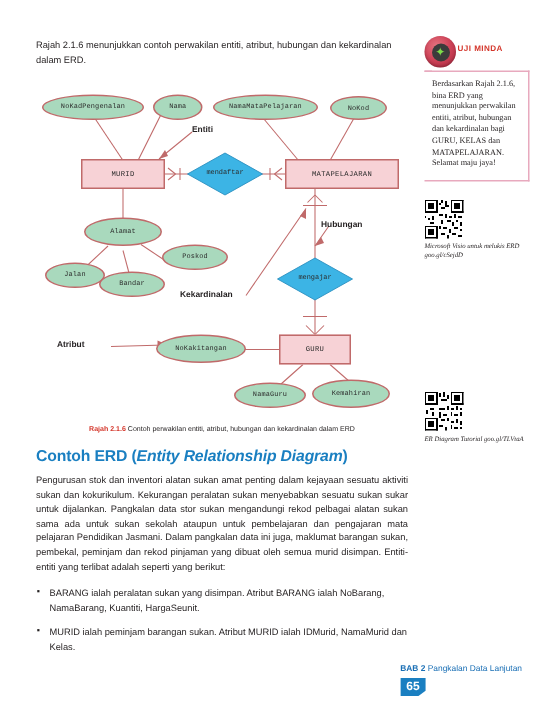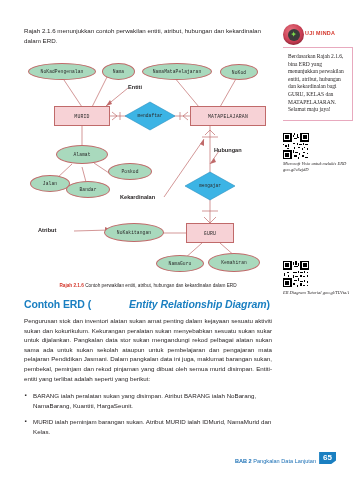--- a/index.html
+++ b/index.html
@@ -101,21 +101,21 @@
   }
 
   
   .section-head {
     margin-top: 10px;
     font-size: 10.5px;
     font-weight: bold;
     color: #1a7fc1;
     letter-spacing: -0.1px;
   }
-  .section-head em { font-style: italic; margin-left: 38px; }
+  .section-head em { font-style: italic; }
 
   
   .body-para {
     margin-top: 6px;
     font-size: 6.2px;
     line-height: 9.6px;
     text-align: justify;
     color: #231f20;
   }
 
@@ -222,25 +222,26 @@
     font-family: "Liberation Serif", serif;
     font-style: italic;
     font-size: 4.5px;
     line-height: 6px;
     color: #231f20;
   }
 
   
   #footer {
     position: absolute;
-    right: 24px;
+    right: 12px;
     bottom: 16px;
     display: flex;
-    align-items: flex-end;
+    align-items: flex-start;
     gap: 3px;
+    flex-direction: column;
   }
   .footer-text {
     font-size: 5.6px;
     color: #1a6fb5;
   }
   .footer-text b { font-weight: bold; }
   .page-num {
     background: #1a7fc1;
     color: #ffffff;
     font-size: 8px;

